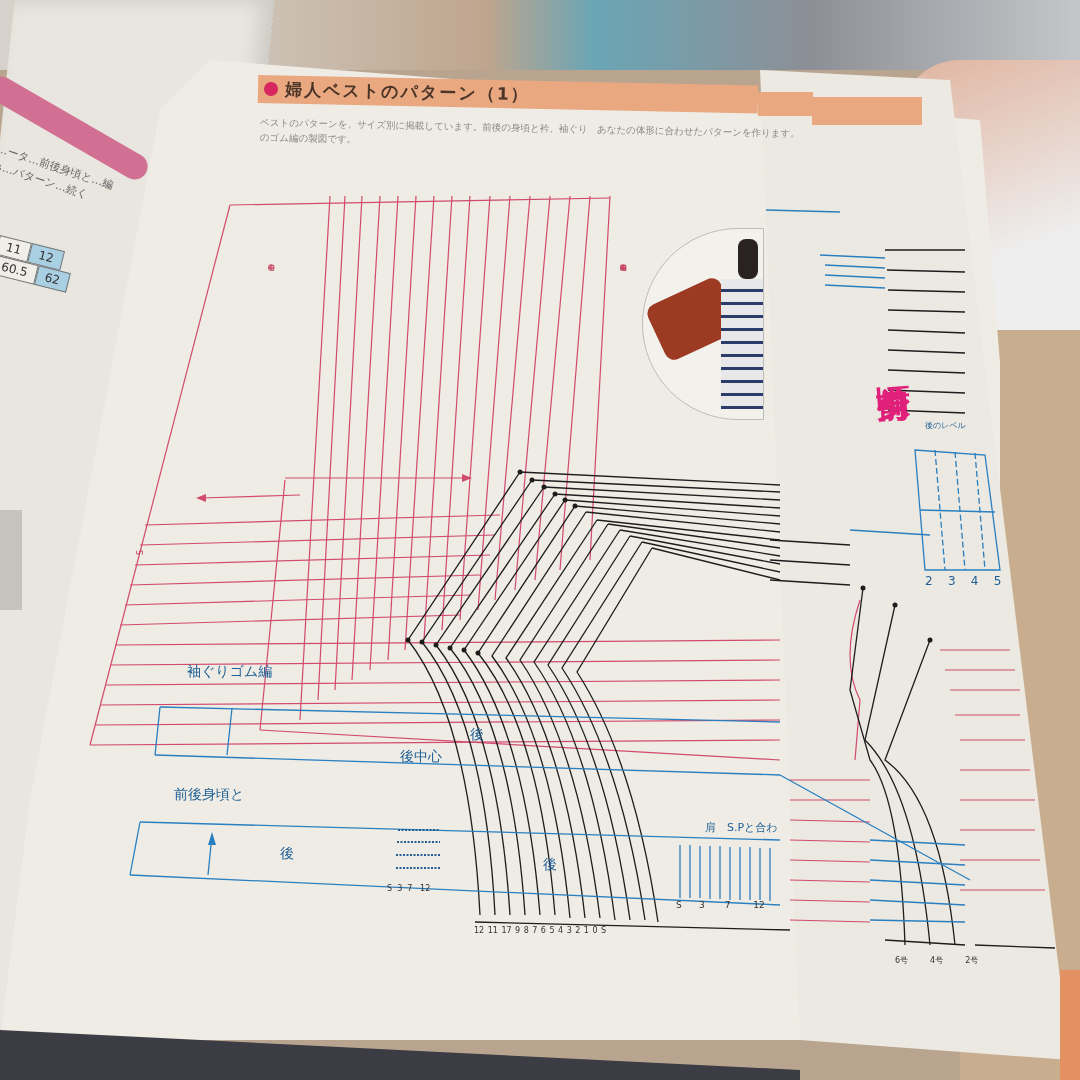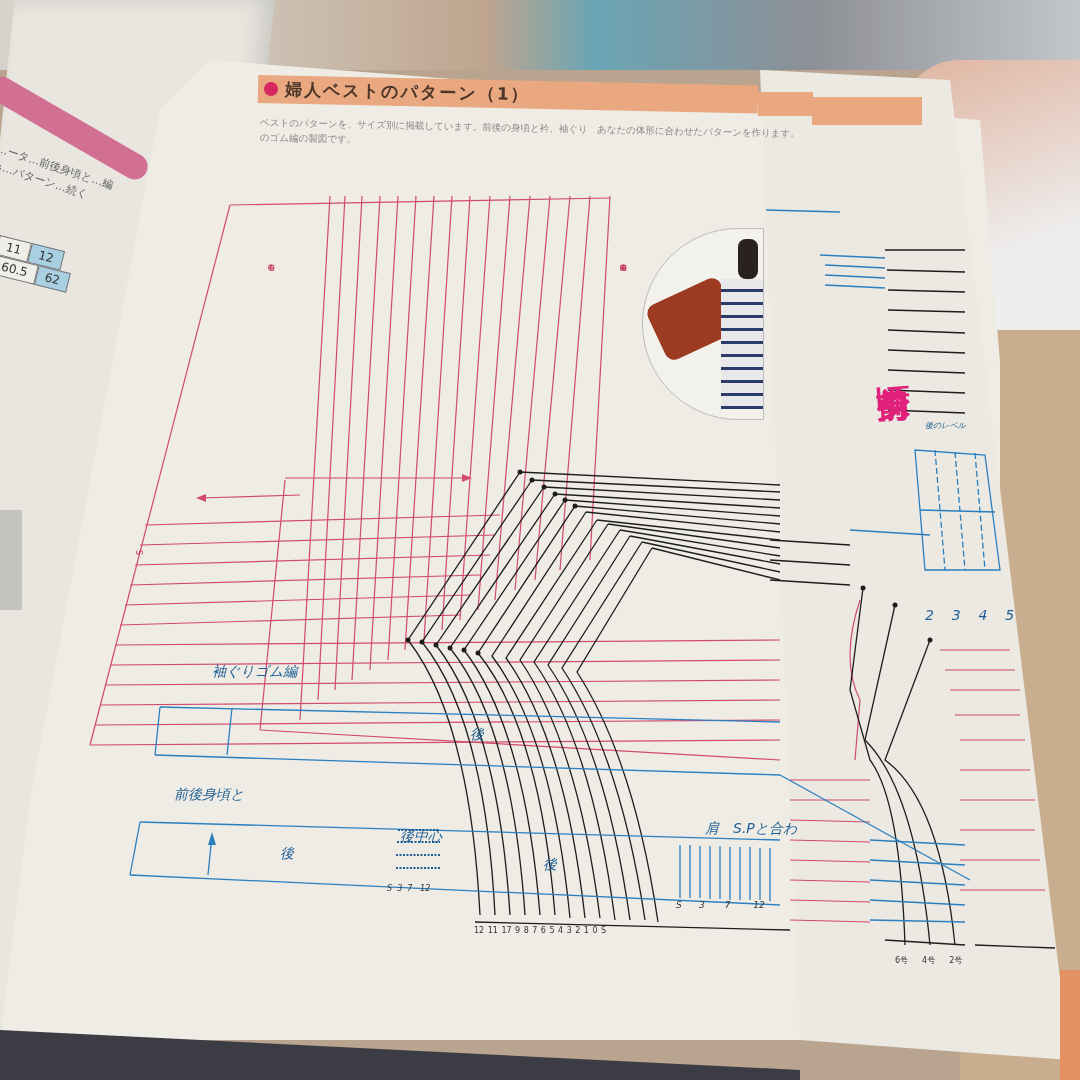--- a/index.html
+++ b/index.html
@@ -17,21 +17,21 @@
   .page{position:absolute;left:0;top:40px;width:1000px;height:1000px;background:#eeece4;clip-path:polygon(210px 20px,980px 80px,1060px 1050px,0 1000px,30px 760px,160px 70px);}
   .page2{position:absolute;left:0;top:0;width:1080px;height:1080px;background:#ebe9e1;clip-path:polygon(760px 70px,950px 80px,1070px 1060px,800px 1040px);}
   .header-band{position:absolute;left:258px;top:75px;width:500px;height:28px;background:#e9a880;transform:rotate(1.2deg);transform-origin:left center;}
   .title{position:absolute;left:285px;top:78px;font-size:17px;color:#4b3528;font-weight:bold;letter-spacing:2px;transform:rotate(1.2deg);transform-origin:left center;}
   .title-icon{position:absolute;left:264px;top:82px;width:14px;height:14px;border-radius:50%;background:#d6275e;}
   .band2{position:absolute;left:758px;top:92px;width:55px;height:24px;background:#e9a880;}
   .band3{position:absolute;left:812px;top:97px;width:110px;height:28px;background:#e9a880;}
   .intro{position:absolute;left:260px;top:118px;width:330px;font-size:9.5px;line-height:15px;color:#8c8a85;transform:rotate(1.2deg);}
   .intro2{position:absolute;left:597px;top:125px;width:330px;font-size:9.5px;line-height:15px;color:#8c8a85;transform:rotate(1.2deg);}
   svg.draw{position:absolute;left:0;top:0;}
-  .label{position:absolute;color:#1f5f96;font-size:14px;font-style:italic;}
+  .label{position:absolute;color:#1f5f96;font-size:14px;}
   .big-red{position:absolute;left:868px;top:360px;font-size:34px;color:#e0207a;writing-mode:vertical-rl;font-weight:bold;transform:rotate(-4deg);}
   .small-red{position:absolute;font-size:7px;color:#c23054;writing-mode:vertical-rl;}
   .photo{position:absolute;left:642px;top:228px;width:120px;height:190px;border-radius:120px 0 0 120px;background:#f3f1ec;border:1px solid #bbb;overflow:hidden;}
   .sleeve{position:absolute;left:10px;top:60px;width:80px;height:60px;background:#9c3a22;transform:rotate(-25deg);border-radius:10px;}
   .vest{position:absolute;left:78px;top:50px;width:50px;height:130px;background:repeating-linear-gradient(180deg,#e8e8ea 0 10px,#2b3c6a 10px 13px);}
   .hair{position:absolute;left:95px;top:10px;width:20px;height:40px;background:#2a2220;border-radius:8px;}
   .bottom-dark{position:absolute;left:0;top:1010px;width:800px;height:70px;background:#3c3d44;clip-path:polygon(0 20px,800px 60px,800px 70px,0 70px);}
   .bottom-orange{position:absolute;left:1060px;top:970px;width:20px;height:110px;background:#e39063;}
 </style>
 </head>
@@ -247,54 +247,54 @@
 
 <div class="photo">
   <div class="sleeve"></div>
   <div class="hair"></div>
   <div class="vest"></div>
 </div>
 
 <div class="big-red">前身頃</div>
 <div class="label" style="left:925px;top:420px;font-size:8px;">後のレベル</div>
 
-<div class="label" style="left:212px;top:663px;">袖ぐりゴム編</div>
+<div class="label" style="left:187px;top:663px;">袖ぐりゴム編</div>
 <div class="label" style="left:174px;top:786px;">前後身頃と</div>
-<div class="label" style="left:400px;top:828px;">後中心</div>
+<div class="label" style="left:400px;top:748px;">後中心</div>
 <div class="label" style="left:280px;top:845px;">後</div>
 <div class="label" style="left:470px;top:726px;">後</div>
 <div class="label" style="left:543px;top:856px;">後</div>
-<div class="label" style="left:705px;top:820px;font-size:14px;">肩　S.Pと合わ</div>
+<div class="label" style="left:705px;top:820px;font-size:11px;">肩　S.Pと合わ</div>
 
 <div class="label" style="left:387px;top:884px;font-size:8px;color:#333;">
   <span>S</span>&nbsp;&nbsp;<span>3</span>&nbsp;&nbsp;<span>7</span>&nbsp;&nbsp;&nbsp;<span>12</span>
 </div>
 <div class="label" style="left:676px;top:900px;font-size:9px;color:#333;">
   <span>S</span>&nbsp;&nbsp;&nbsp;&nbsp;&nbsp;&nbsp;<span>3</span>&nbsp;&nbsp;&nbsp;&nbsp;&nbsp;&nbsp;&nbsp;<span>7</span>&nbsp;&nbsp;&nbsp;&nbsp;&nbsp;&nbsp;&nbsp;&nbsp;<span>12</span>
 </div>
-<div class="label" style="left:925px;top:574px;font-size:14px;color:#1f5f96;margin-top:33px;">
+<div class="label" style="left:925px;top:574px;font-size:12px;color:#1f5f96;">
   <span>2</span>&nbsp;&nbsp;&nbsp;&nbsp;<span>3</span>&nbsp;&nbsp;&nbsp;&nbsp;<span>4</span>&nbsp;&nbsp;&nbsp;&nbsp;<span>5</span>
 </div>
 <div class="label" style="left:477px;top:926px;font-size:8px;color:#333;letter-spacing:3px;transform:rotate(90deg);transform-origin:left top;writing-mode:horizontal-tb;"></div>
 <div style="position:absolute;left:474px;top:926px;font-size:8px;color:#333;display:flex;gap:3.5px;">
   <span>12</span>
     <span>11</span>
     <span>17</span>
     <span>9</span>
     <span>8</span>
     <span>7</span>
     <span>6</span>
     <span>5</span>
     <span>4</span>
     <span>3</span>
     <span>2</span>
     <span>1</span>
     <span>0</span>
     <span>S</span>
 </div>
-<div style="position:absolute;left:895px;top:955px;font-size:8px;color:#333;display:flex;gap:14px;">
+<div style="position:absolute;left:895px;top:955px;font-size:8px;color:#333;display:flex;gap:22px;">
   <span>6号</span>
     <span>4号</span>
     <span>2号</span>
 </div>
 
 <div class="bottom-dark"></div>
 <div class="bottom-orange"></div>
 
 </body></html>

